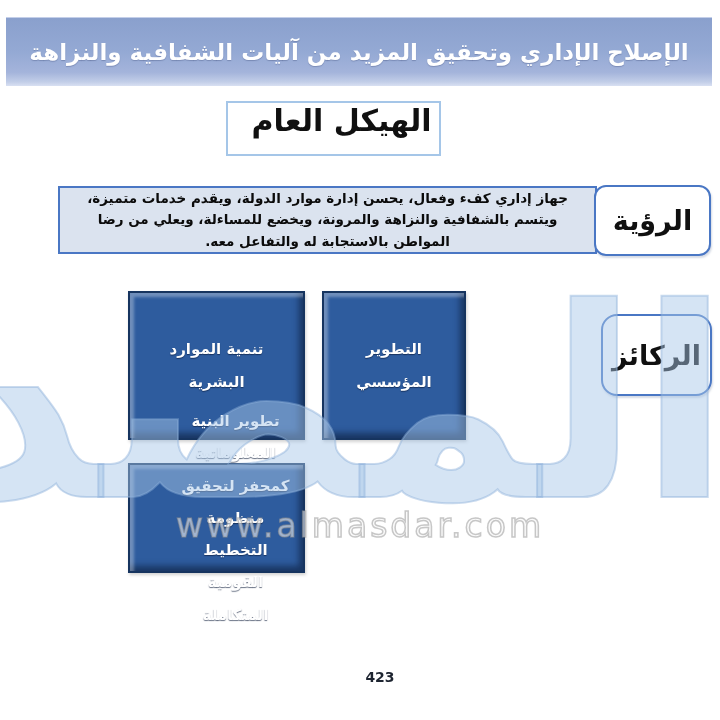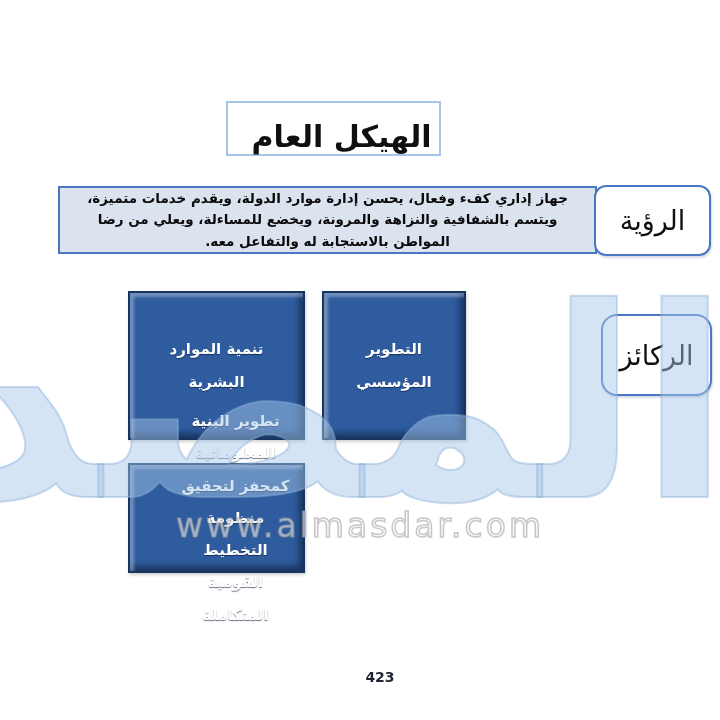--- a/index.html
+++ b/index.html
@@ -15,37 +15,37 @@
     display:flex;align-items:center;justify-content:center;
   }
   .header-title{
     color:#ffffff;font-size:23px;font-weight:600;letter-spacing:.5px;
     text-shadow:0 1px 1px rgba(60,75,120,.35);
   }
   
   .title-box{
     position:absolute;left:226px;top:101px;width:215px;height:55px;
     background:#ffffff;border:2px solid #a5c6e8;box-sizing:border-box;
-    display:flex;align-items:flex-end;justify-content:center;padding-left:16px;
+    display:flex;align-items:flex-start;justify-content:center;padding-left:16px;
   }
   .title-box .txt{font-size:30px;font-weight:600;color:#101010;}
   
   .vision-box{
     position:absolute;left:58px;top:186px;width:539px;height:68px;
     background:#dbe3ef;border:2px solid #4a77c4;box-sizing:border-box;
     display:flex;align-items:center;justify-content:center;
     text-align:center;padding:2px 10px;
   }
   .vision-box .txt{font-size:13.5px;font-weight:600;color:#0b0b0b;line-height:1.6;}
   .side-label{
     position:absolute;background:#ffffff;border:2px solid #4a77c4;box-sizing:border-box;
     display:flex;align-items:center;justify-content:center;
     box-shadow:1px 2px 2px rgba(90,110,150,.25);
   }
-  .side-label .txt{font-size:27px;font-weight:400;color:#101010;}
+  .side-label .txt{font-size:27px;font-weight:700;color:#101010;}
   .vision-label{left:594px;top:185px;width:117px;height:71px;border-radius:12px;}
   .pillars-label{left:601px;top:314px;width:111px;height:82px;border-radius:16px;}
   
   .pillar{
     position:absolute;background:#2e5c9e;border:2px solid #16345f;box-sizing:border-box;
     box-shadow:
       inset 4px 4px 3px rgba(255,255,255,.32),
       inset -4px -5px 6px rgba(8,22,50,.55),
       1px 2px 3px rgba(0,0,0,.18);
     display:flex;align-items:center;justify-content:center;
@@ -76,20 +76,23 @@
     color:rgba(246,246,246,.58);
     -webkit-text-stroke:1.5px rgba(145,145,145,.5);
     pointer-events:none;user-select:none;white-space:nowrap;
   }
 </style>
 </head>
 <body>
 
 <div class="slide">
 
+  <div class="header-bar">
+    <span class="header-title">الإصلاح الإداري وتحقيق المزيد من آليات الشفافية والنزاهة</span>
+  </div>
 
   <div class="title-box">
     <span class="txt">الهيكل العام</span>
   </div>
 
   <div class="vision-box">
     <span class="txt">جهاز إداري كفء وفعال، يحسن إدارة موارد الدولة، ويقدم خدمات متميزة، ويتسم بالشفافية والنزاهة والمرونة، ويخضع للمساءلة، ويعلي من رضا المواطن بالاستجابة له والتفاعل معه.</span>
   </div>
 
   <div class="side-label vision-label">

